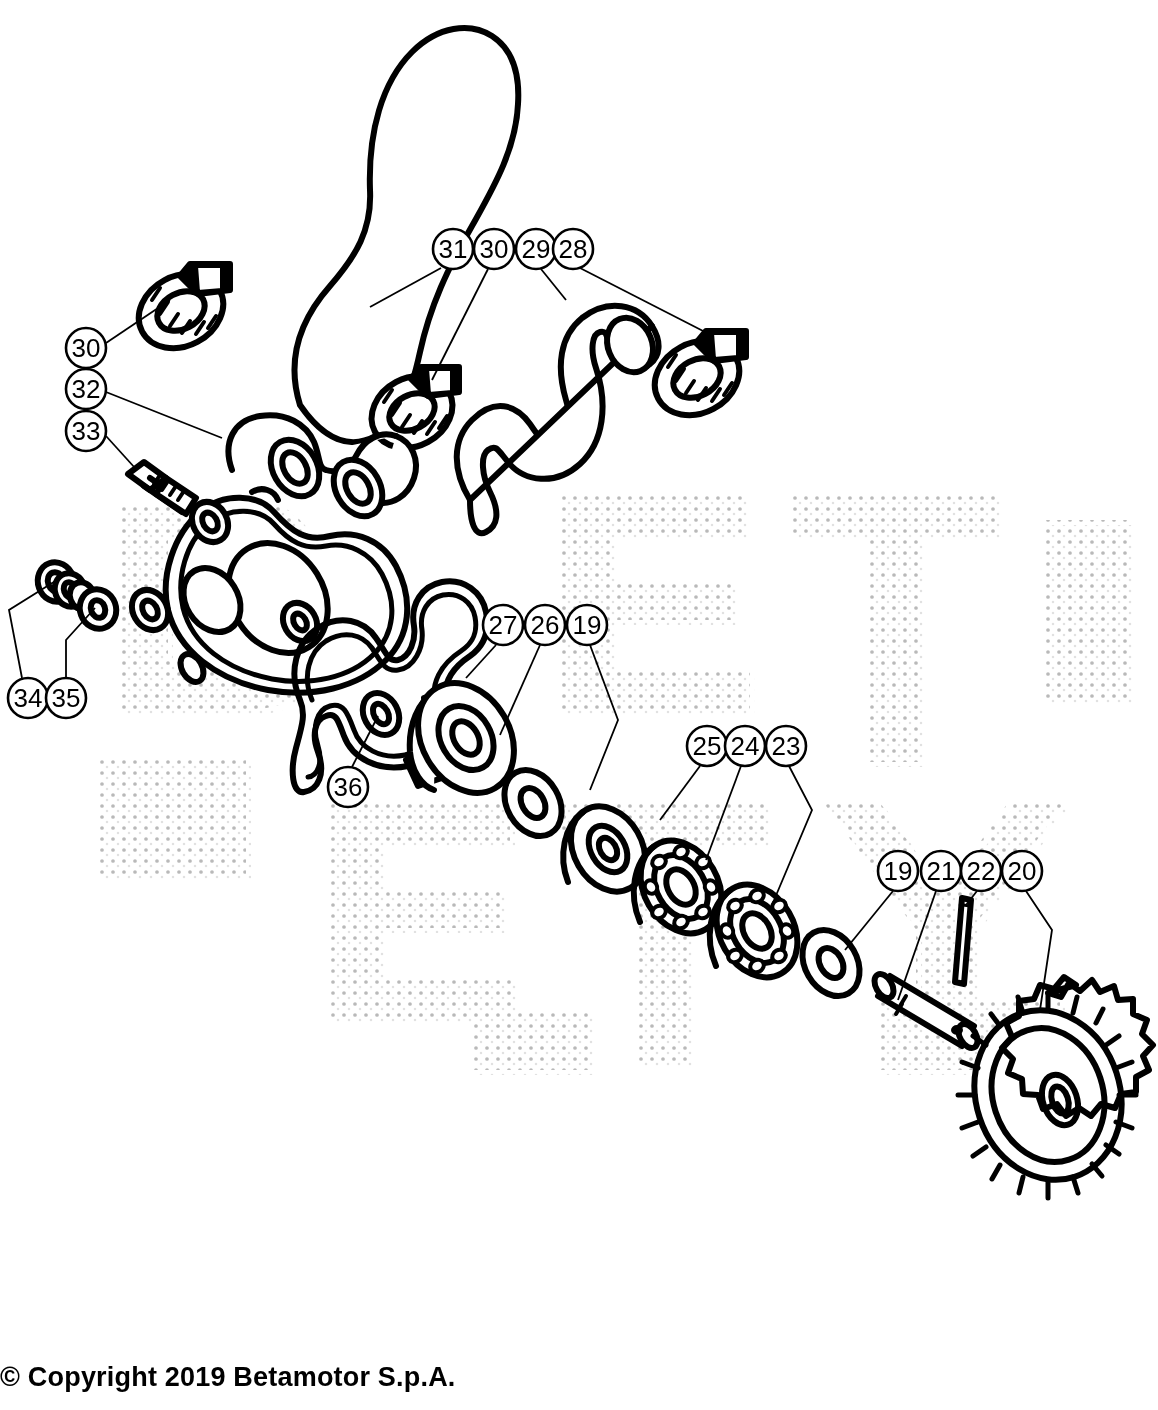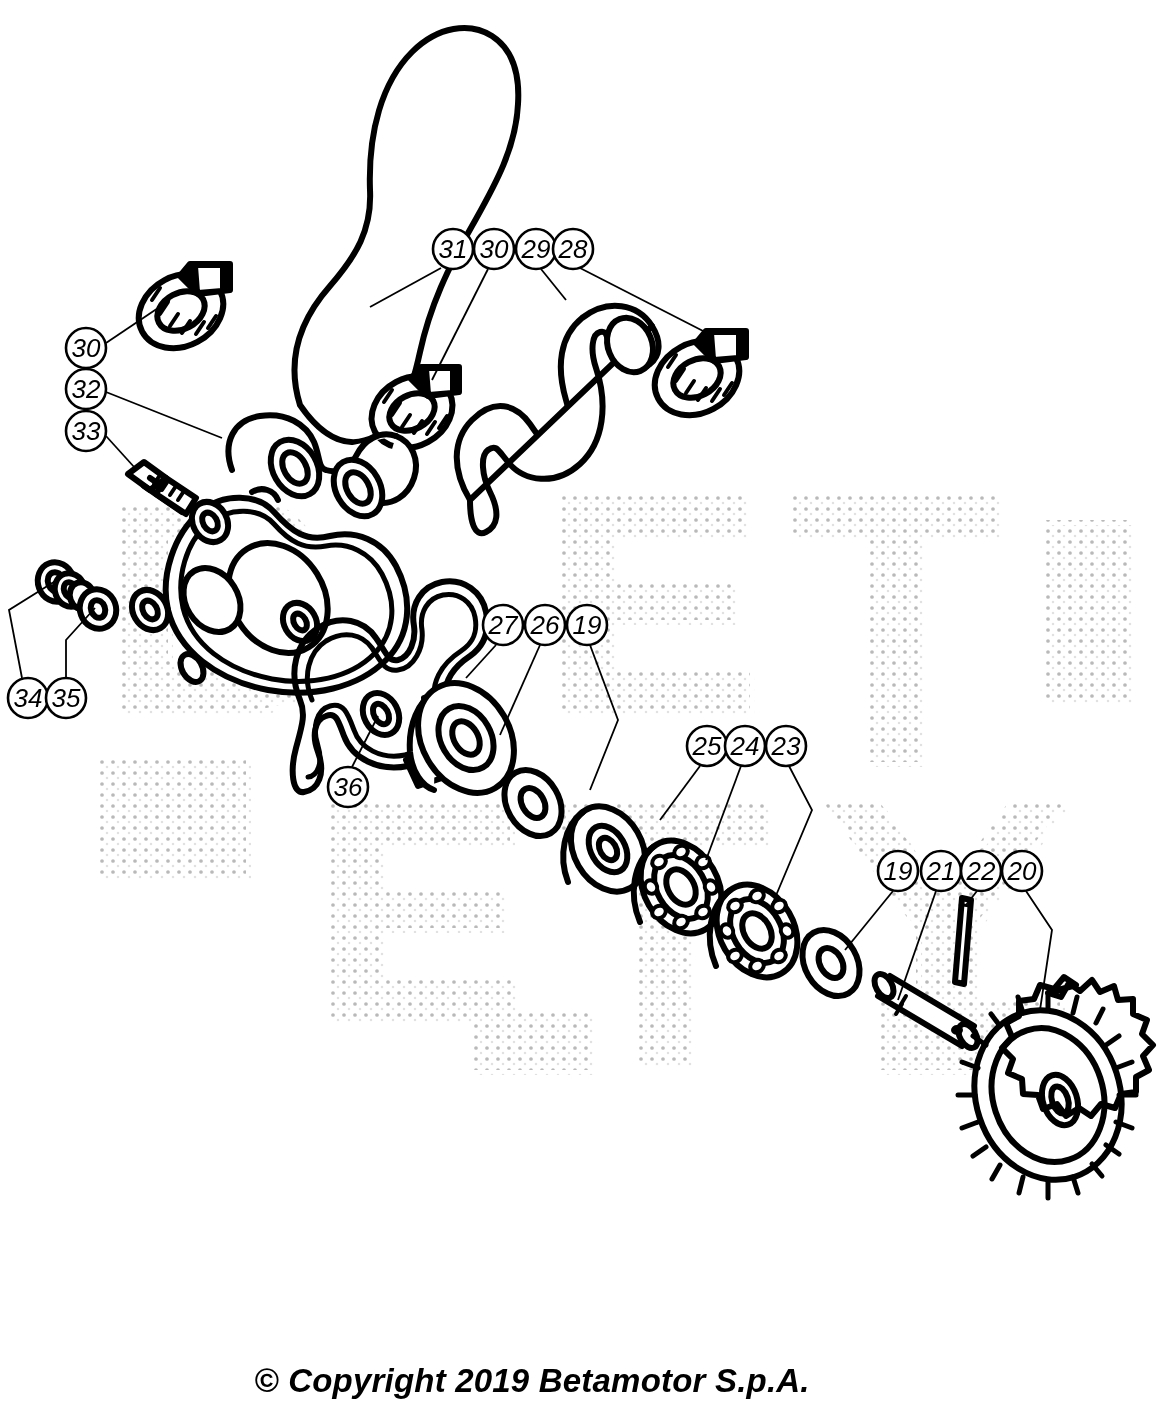--- a/index.html
+++ b/index.html
@@ -1,26 +1,26 @@
 <!DOCTYPE html>
 <html><head>
 <meta charset="utf-8">
 <style>
   html,body{margin:0;padding:0;background:#ffffff;}
   body{width:1158px;height:1410px;position:relative;overflow:hidden;
        font-family:"Liberation Sans", sans-serif;}
 
-  #stage{position:absolute;left:0;top:0;width:1064px;height:1410px;font-style:italic;}
+  #stage{position:absolute;left:0;top:0;width:1064px;height:1410px;}
 
   #diagram{position:absolute;left:0;top:0;width:1158px;height:1410px;}
 
   .wm{position:absolute;opacity:.30;}
 
-  #copyright{position:absolute;left:0;right:0;top:1362px;text-align:center;
-             font-size:33px;font-weight:bold;color:#000;letter-spacing:.2px;
+  #copyright{position:absolute;left:0;right:0;top:1362px;
+             font-size:27px;font-weight:bold;color:#000;letter-spacing:.2px;
              font-family:"Liberation Sans", sans-serif;}
 </style>
 </head>
 <body>
 
 <div id="stage">
 
   <svg class="wm" width="1158" height="1410" viewBox="0 0 1158 1410" style="left:0;top:0;">
     <defs>
       <pattern id="halftone" width="11" height="11" patternUnits="userSpaceOnUse">

